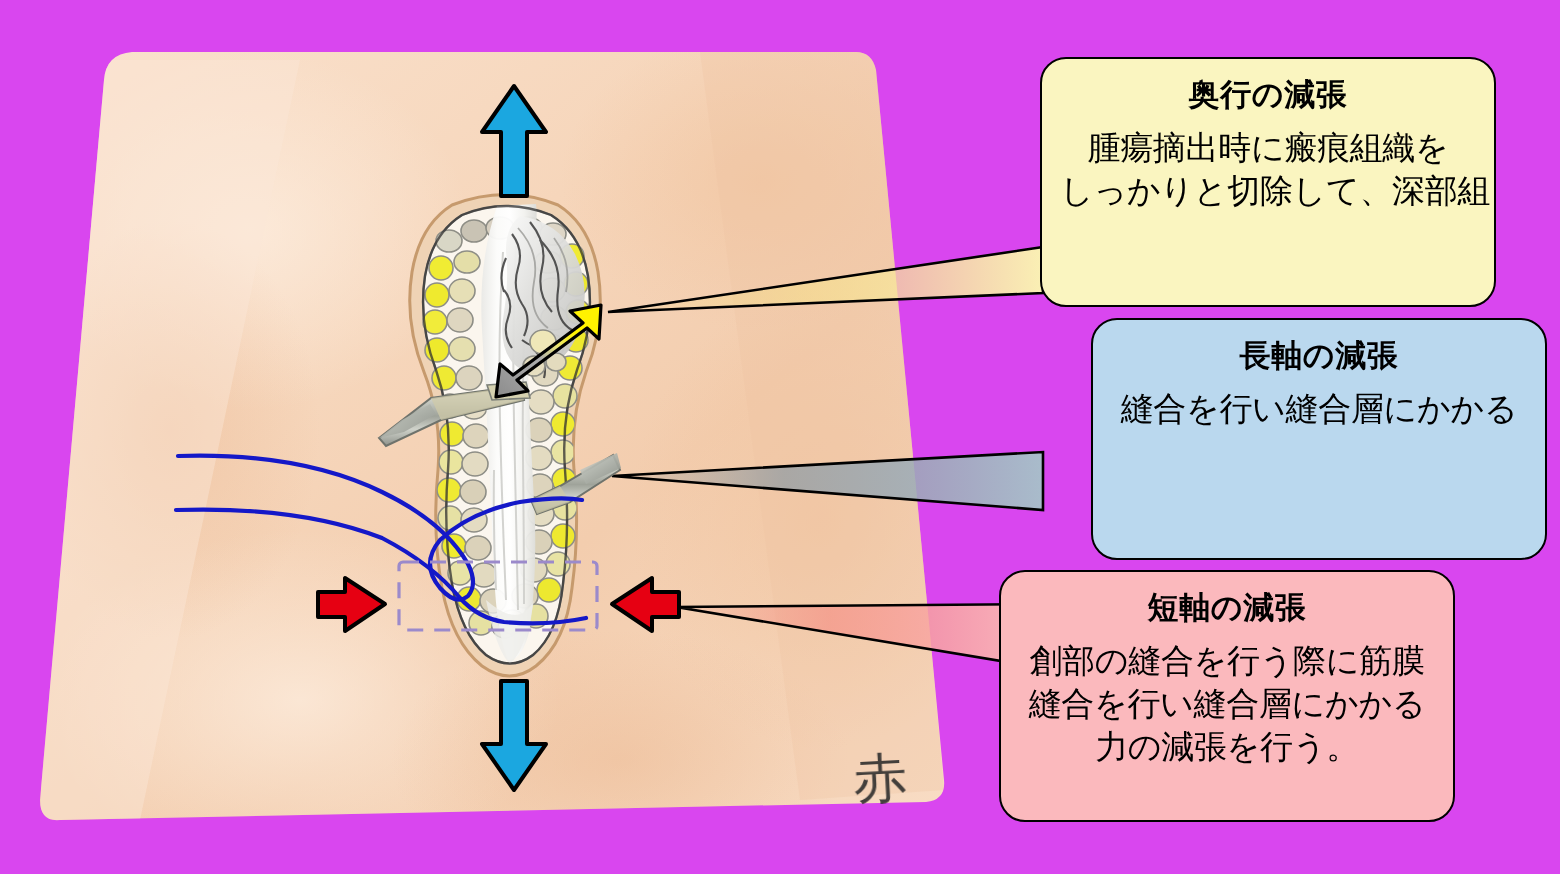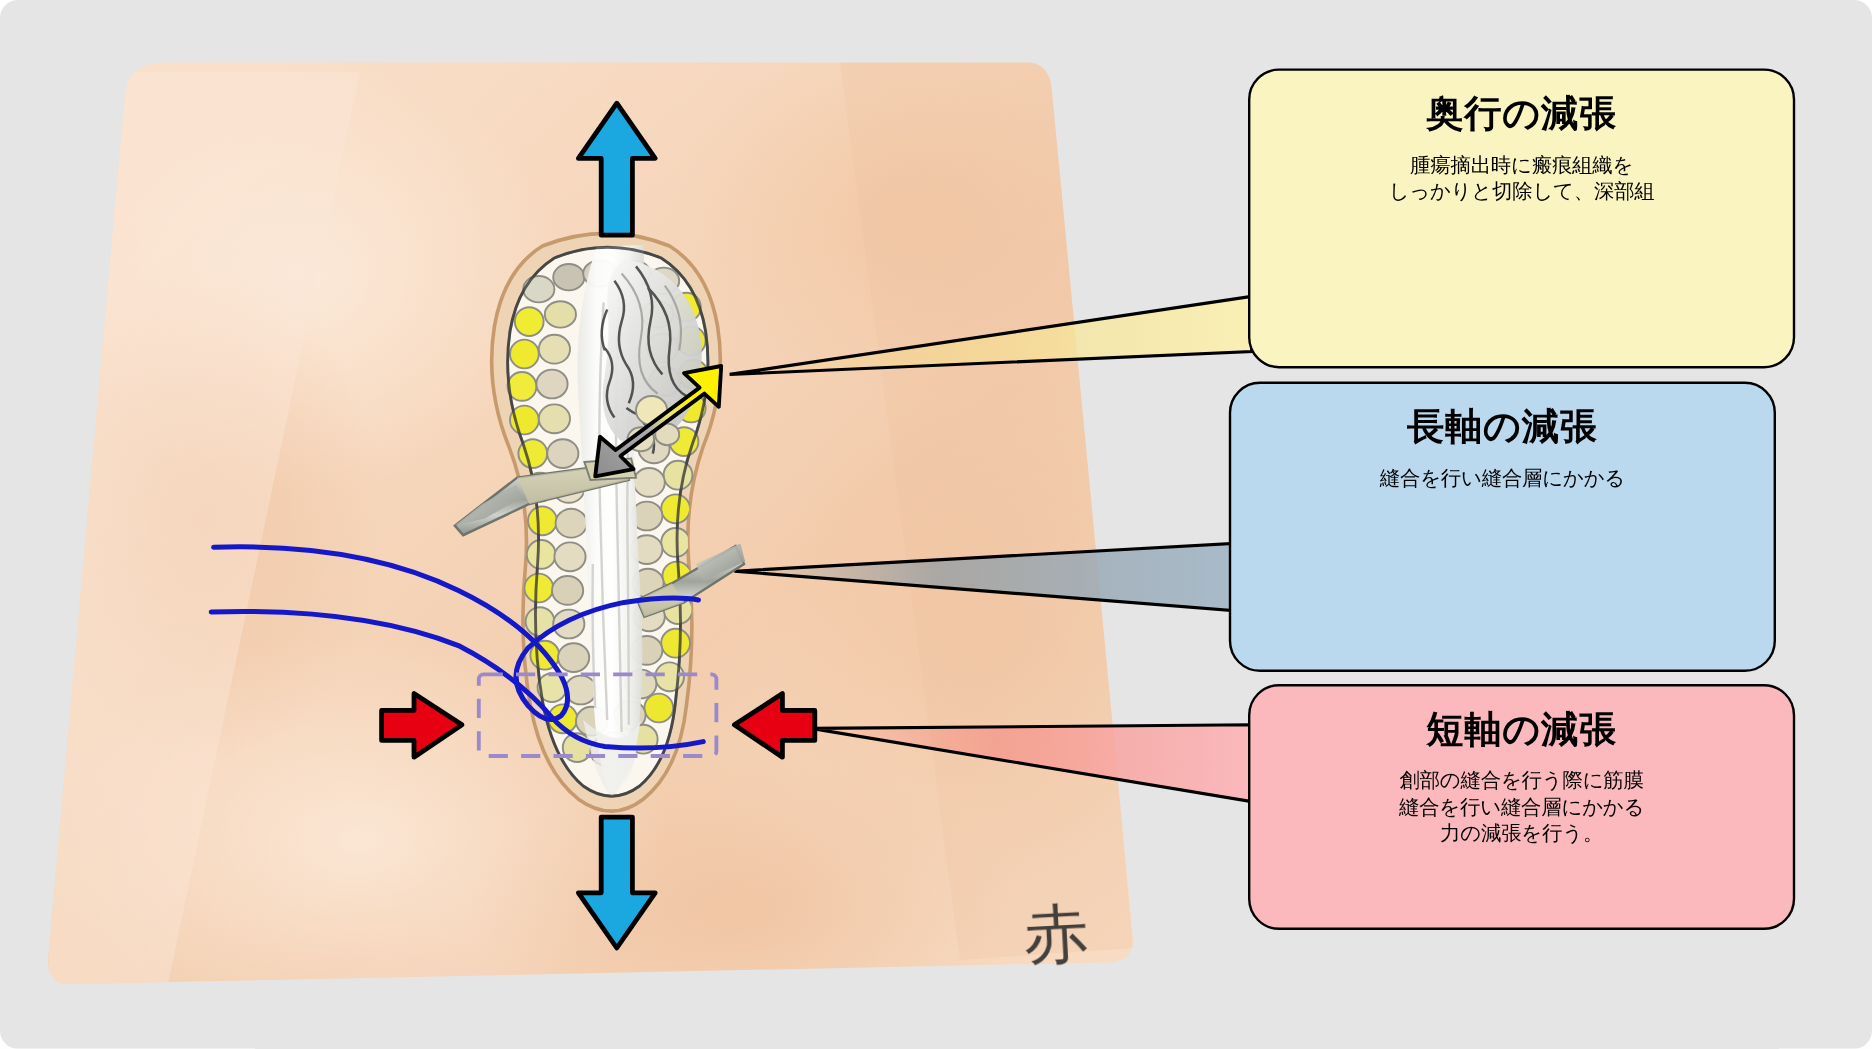--- a/index.html
+++ b/index.html
@@ -1,44 +1,44 @@
 <!DOCTYPE html>
 <html lang="ja"><head>
 <meta charset="utf-8">
 <title>減張の3要素</title>
 <style>
   html,body{margin:0;padding:0;background:#ffffff;}
   body{
     width:1560px;height:874px;overflow:hidden;position:relative;
     font-family:"Liberation Sans","DejaVu Sans",sans-serif;
   }
-  .stage{position:absolute;inset:0;width:1560px;height:874px;background:#e5e5e5;border-radius:15px;}
+  .stage{position:absolute;inset:0;width:1560px;height:874px;background:#d946ef;}
   .svg-root{position:absolute;left:0;top:0;width:1560px;height:874px;}
 
   
   .callout{
     position:absolute;box-sizing:border-box;
     border:2.5px solid #000;border-radius:26px;
     text-align:center;color:#000;
     padding:10px 18px 12px 18px;
     line-height:1.30;
   }
   .callout .c-title{
     font-size:31px;font-weight:700;letter-spacing:.02em;
     margin:6px 0 4px 0;
   }
   .callout .c-body{
-    font-size:17px;font-weight:400;letter-spacing:-0.01em;
+    font-size:33px;font-weight:400;letter-spacing:-0.01em;
     margin-top:12px;
   }
   .callout .c-body div{white-space:nowrap;}
 
   #callout-depth{left:1040px;top:57px;width:456px;height:250px;background:#FAF5C0;}
-  #callout-long {left:1024px;top:318px;width:456px;height:242px;background:#BAD8EE;}
-  #callout-short{left:1040px;top:570px;width:456px;height:205px;background:#FBB9BD;font-family:Liberation Serif, serif;}
+  #callout-long {left:1091px;top:318px;width:456px;height:242px;background:#BAD8EE;}
+  #callout-short{left:999px;top:570px;width:456px;height:252px;background:#FBB9BD;}
 
   .sig{
     position:absolute;left:845px;top:748px;width:70px;height:64px;
     font-family:"DejaVu Sans",sans-serif;font-size:54px;line-height:62px;
     color:#2b2b2b;text-align:center;opacity:.88;
     transform:rotate(-3deg);
     filter:blur(.25px);
   }
 </style>
 </head>

